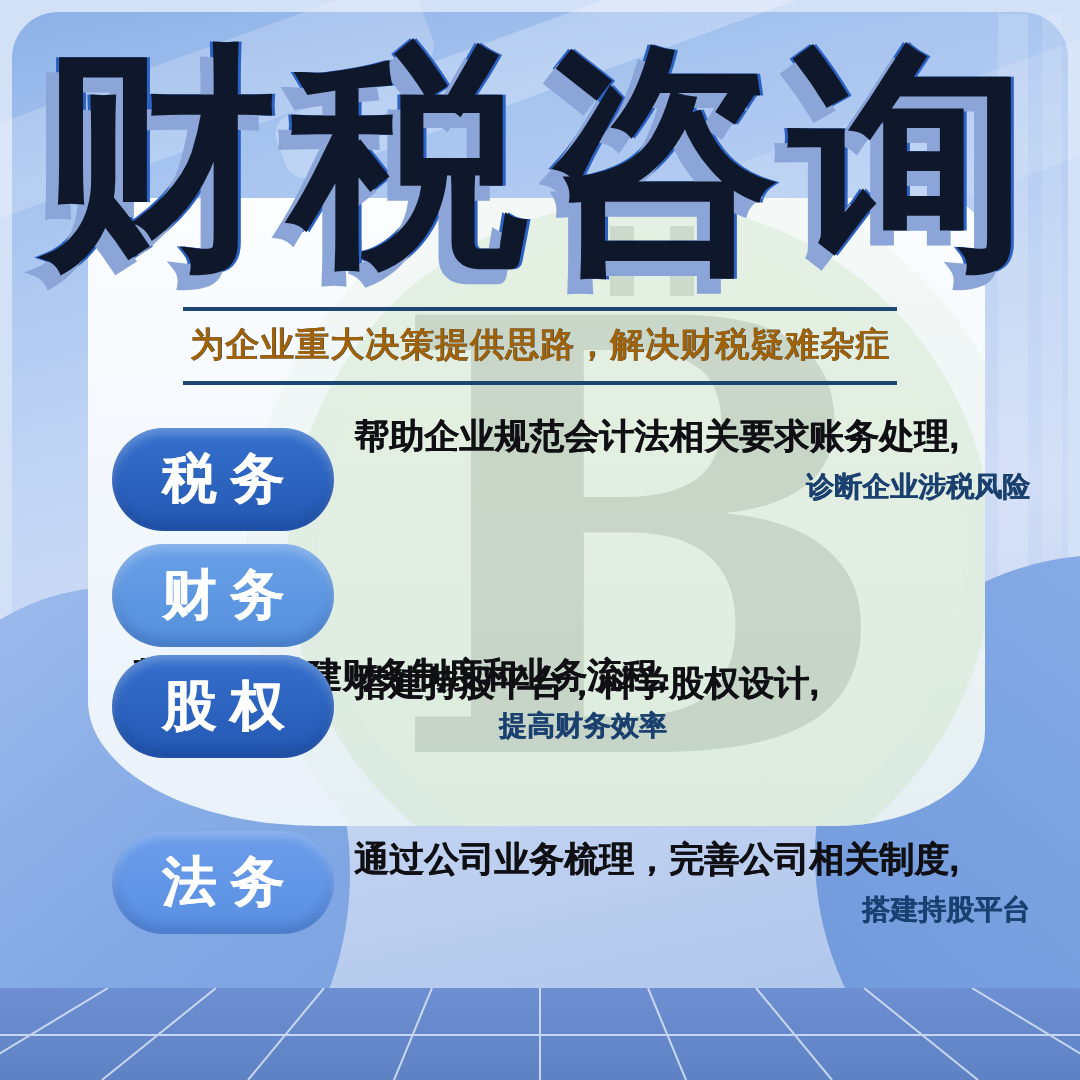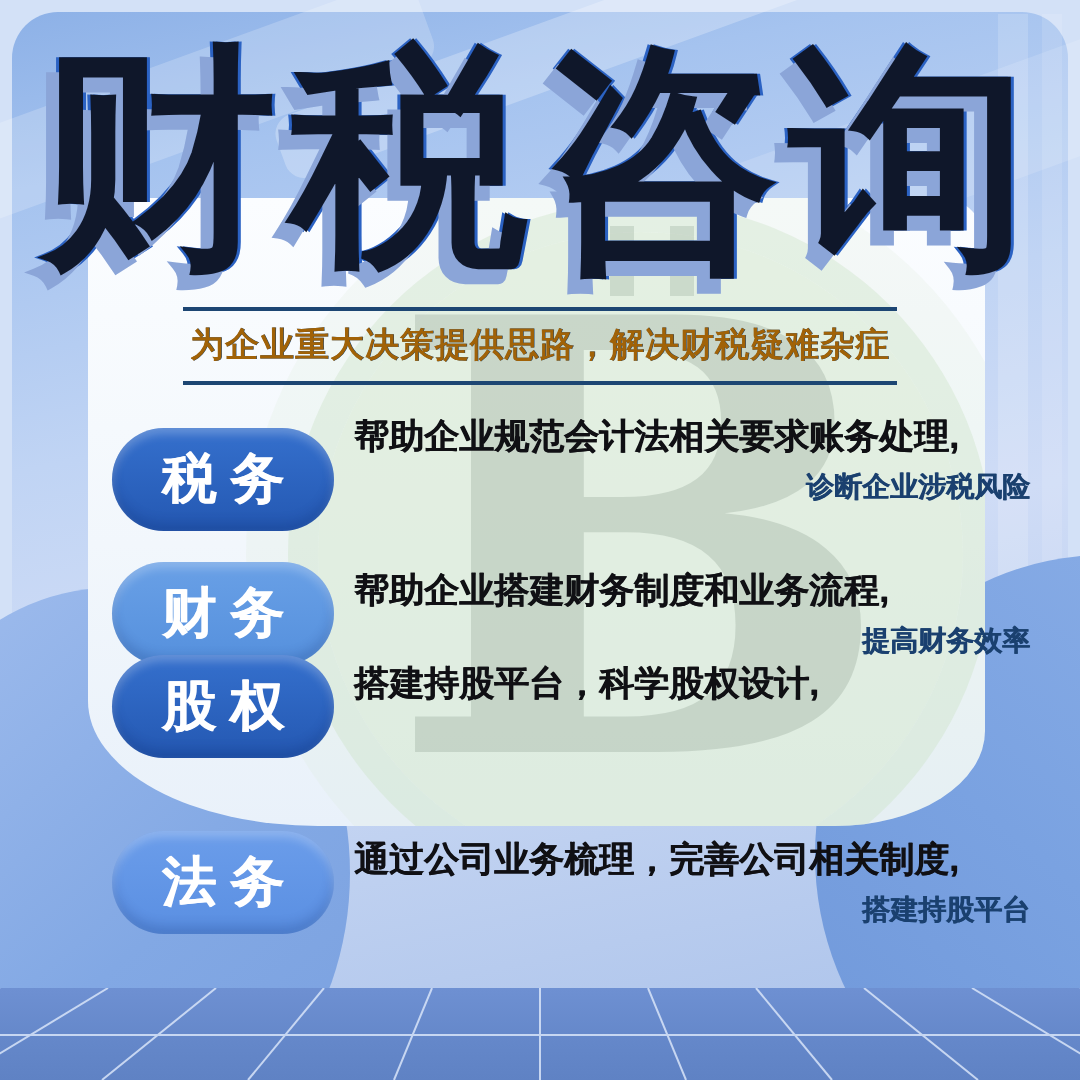--- a/index.html
+++ b/index.html
@@ -65,21 +65,21 @@
     position:absolute;left:183px;top:307px;width:714px;z-index:6;
     border-top:4px solid #1d4673;border-bottom:4px solid #1d4673;
     padding:11px 0 13px 0;text-align:center;
     font-size:34px;font-weight:bold;color:#a16207;letter-spacing:1px;
     text-shadow:.6px 0 0 #16406f;
     white-space:nowrap;
   }
 
   
   .row{position:absolute;left:112px;right:50px;display:flex;align-items:flex-start;z-index:6;}
-  .row.r1{top:408px;} .row.r2{top:562px;} .row.r3{top:655px;} .row.r4{top:831px;}
+  .row.r1{top:408px;} .row.r2{top:544px;flex-direction:column;} .row.r3{top:655px;} .row.r4{top:831px;}
   .pill{
     flex:none;width:222px;height:103px;border-radius:56px;
     display:flex;align-items:center;justify-content:center;
     color:#fff;font-size:54px;font-weight:900;letter-spacing:14px;padding-left:14px;
     box-sizing:border-box;
     box-shadow:inset 0 6px 10px rgba(255,255,255,.25), inset 0 -8px 12px rgba(0,30,90,.18);
     text-shadow:1px 0 0 #fff;
   }
   .desc{flex:1;margin-left:20px;padding-top:4px;}
   .desc .l1{

